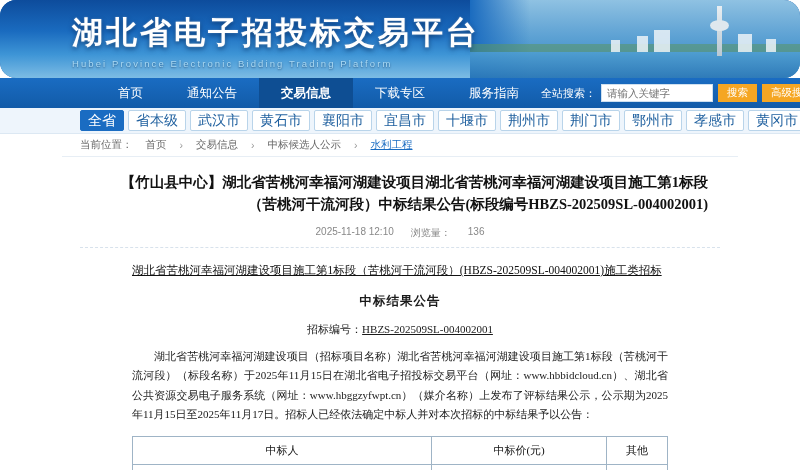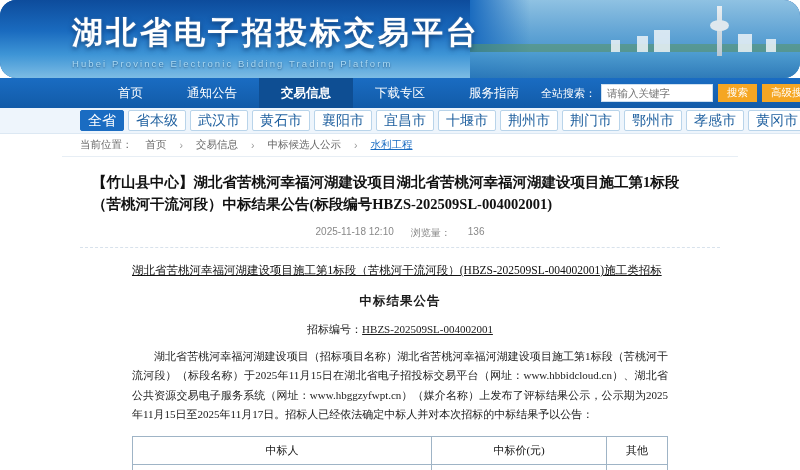--- a/index.html
+++ b/index.html
@@ -131,21 +131,21 @@
   .crumb .cur { color: #1a6cc2; text-decoration: underline; }
   .crumb .sep { color: #999; }
 
   
   .content {
     margin: 0 62px; background: #fff;
     border-top: 1px solid #e7eef5;
     padding: 10px 18px 0 18px;
   }
   .doc-title {
-    text-align: left; font-family: "Liberation Serif", serif;
+    text-align: right; font-family: "Liberation Serif", serif;
     font-size: 14.5px; font-weight: bold; color: #111; line-height: 1.55;
     padding: 4px 12px 2px 12px;
   }
   .doc-meta {
     text-align: center; font-size: 10px; color: #888;
     padding: 8px 0 7px 0; border-bottom: 1px dashed #d8e2ec;
     display: flex; justify-content: center; gap: 17px;
   }
   .doc-body {
     padding: 12px 52px 0 52px;

